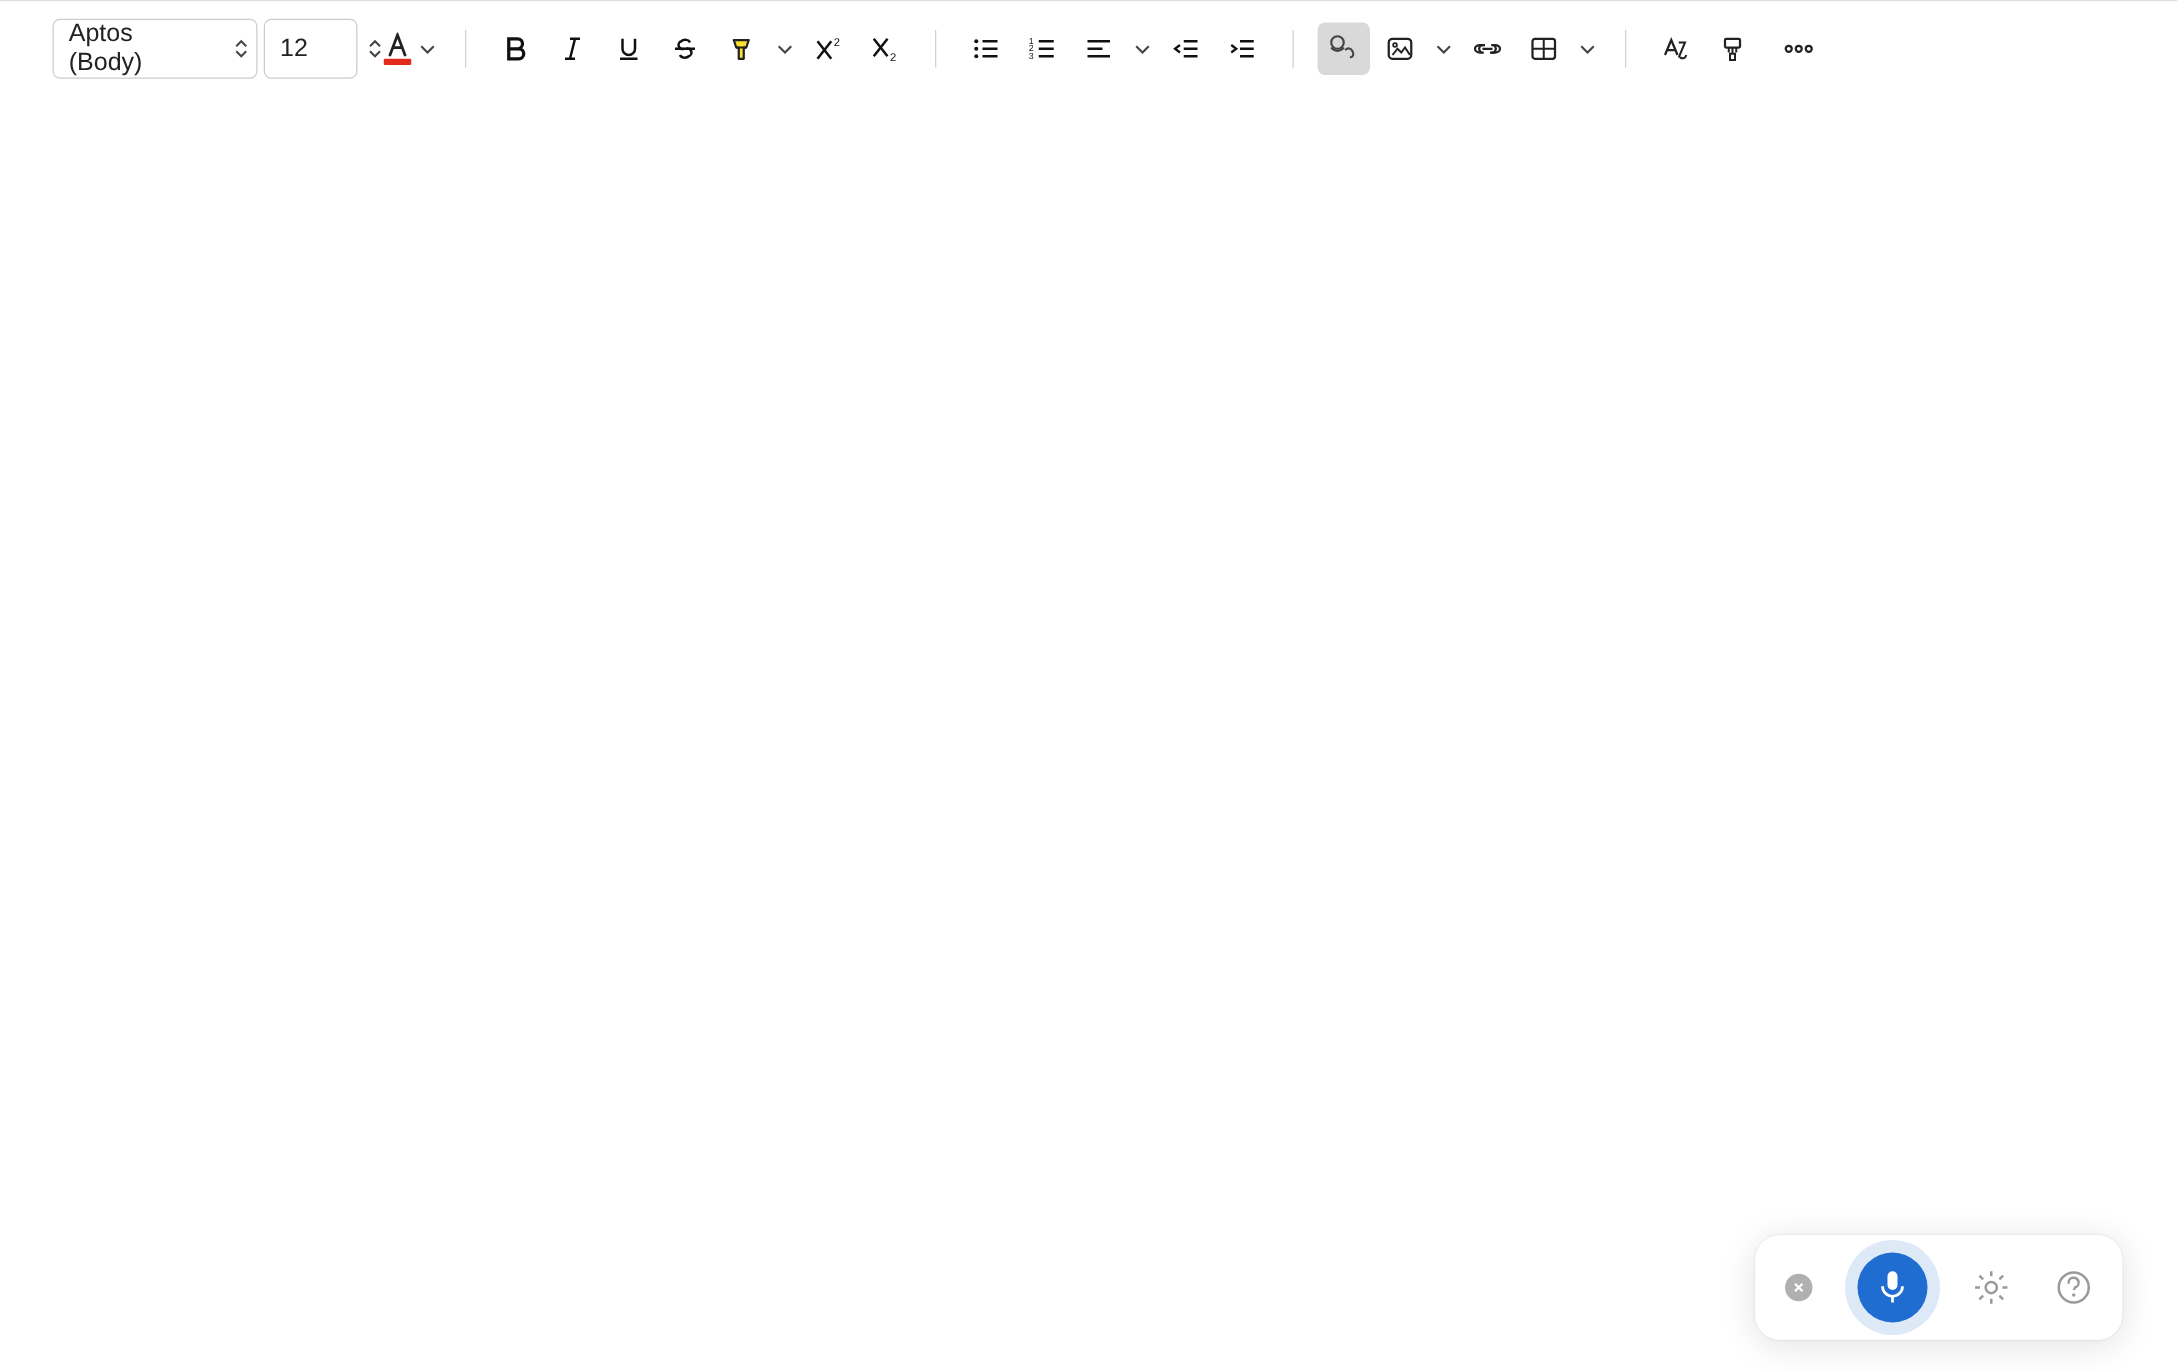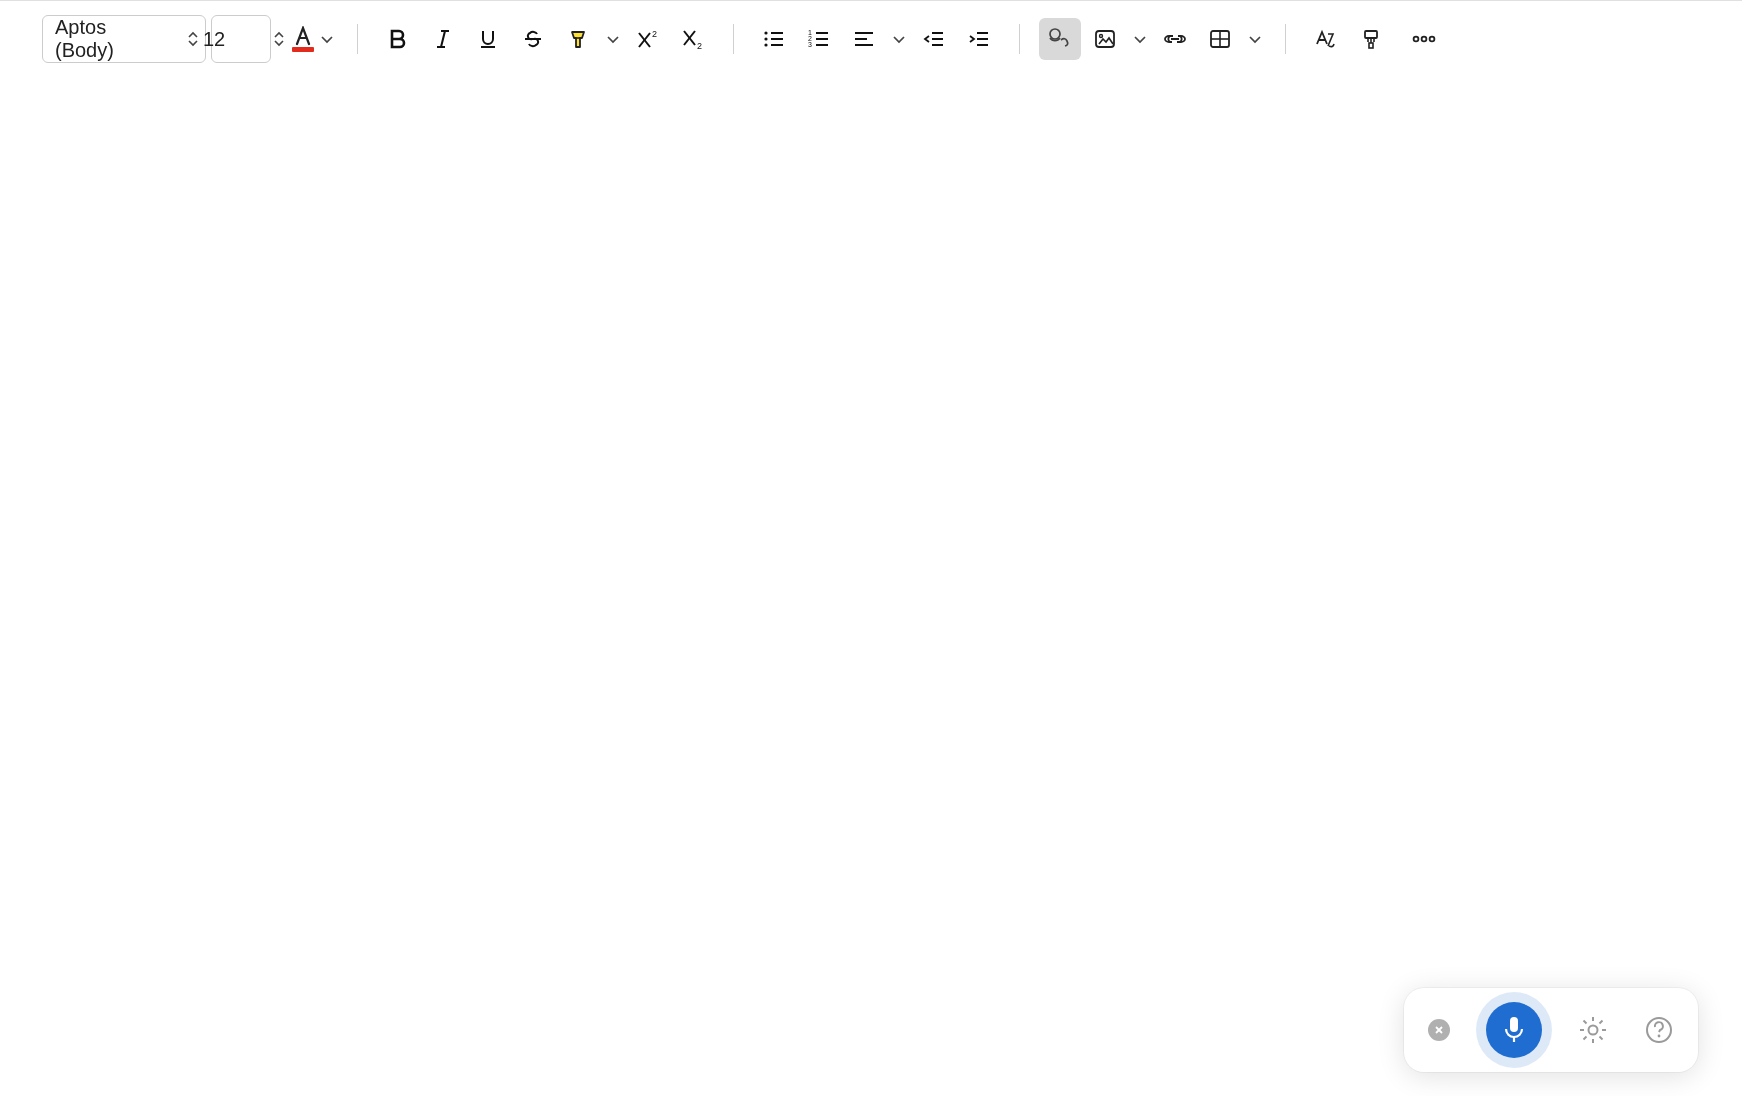--- a/index.html
+++ b/index.html
@@ -28,21 +28,21 @@
       border-radius: 6px;
       padding: 0 6px 0 12px;
       height: 48px;
       background: #fff;
       cursor: pointer;
       font-size: 20px;
       color: #222;
       gap: 48px;
     }
     .font-name-box { width: 164px; }
-    .font-size-box { width: 60px; margin-left: 2px; justify-content: center; }
+    .font-size-box { width: 75px; margin-left: 2px; }
     .stepper {
       display: flex;
       flex-direction: column;
       margin-left: 4px;
       gap: -1px;
     }
     .stepper svg { display: block; }
     .sep {
       width: 1px;
       height: 30px;

